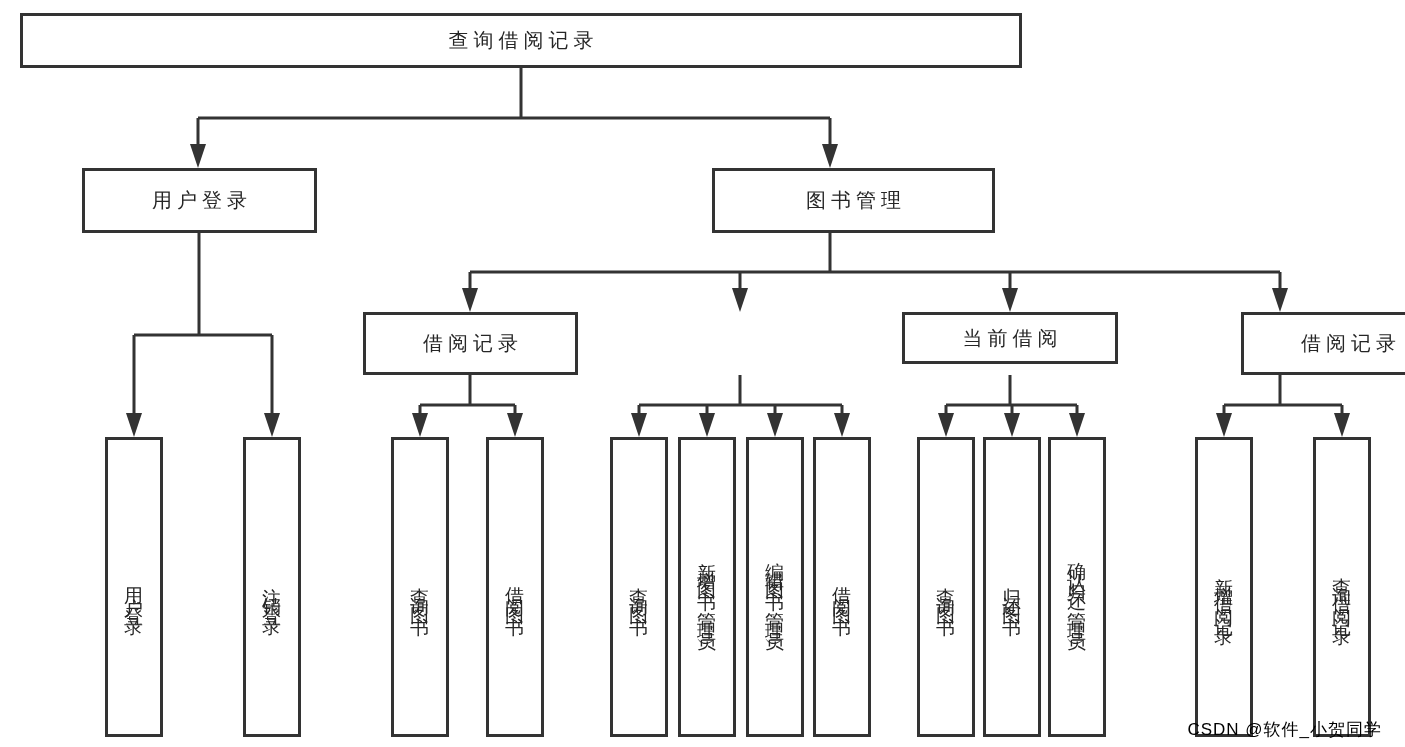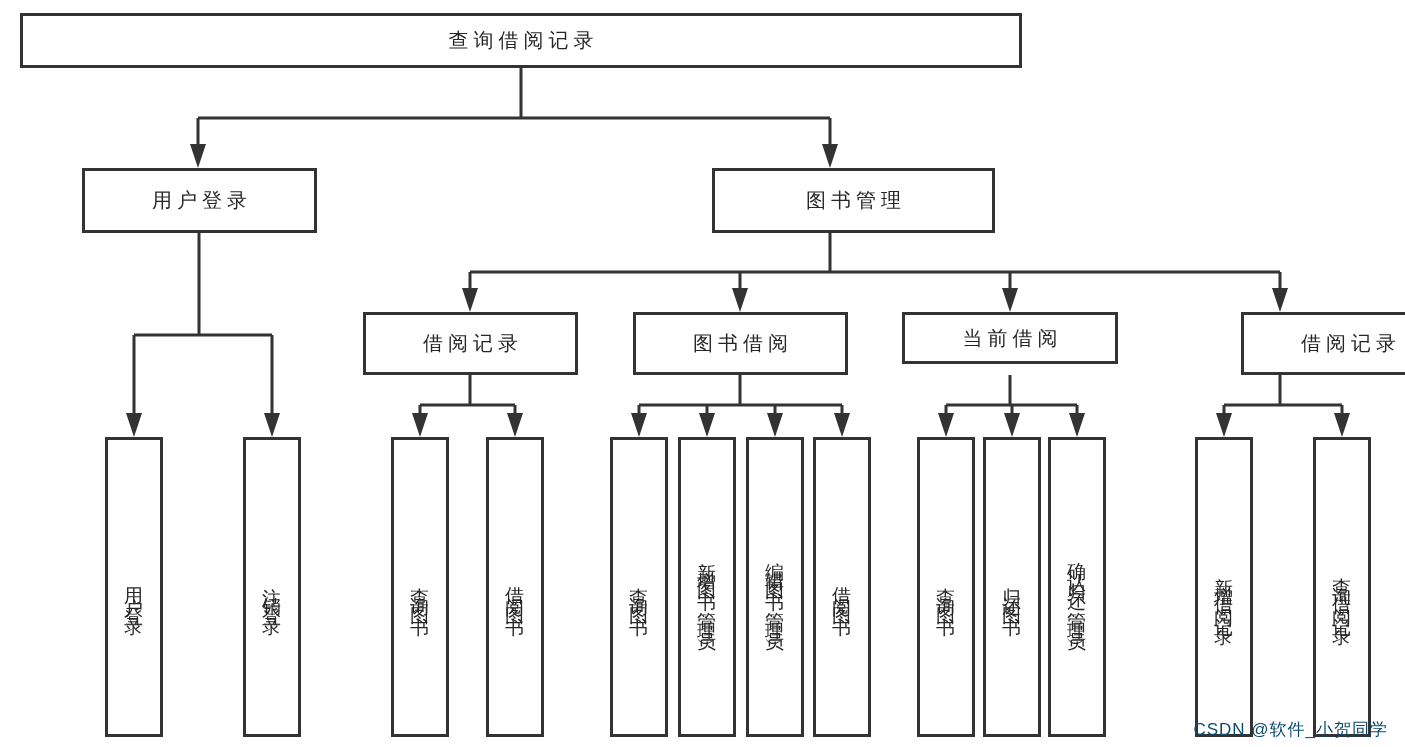--- a/index.html
+++ b/index.html
@@ -51,24 +51,24 @@
     text-orientation: mixed;
     font-size: 19px;
     line-height: 1;
     letter-spacing: 10px;
     padding-top: 10px; 
     white-space: nowrap;
   }
 
   .watermark {
     position: absolute;
-    right: 17px;
+    right: 23px;
     bottom: 6px;
     font-size: 17px;
-    color: #0c4a6e;
+    color: #000000;
     letter-spacing: 1px;
     white-space: nowrap;
   }
 </style>
 </head>
 <body>
 
 <div class="canvas">
 
   <svg class="connectors" width="1405" height="747" viewBox="0 0 1405 747" aria-hidden="true">
@@ -109,21 +109,20 @@
     <polygon class="ah" points="1216,413 1232,413 1224,437"></polygon>
     <polygon class="ah" points="1334,413 1350,413 1342,437"></polygon>
   </svg>
 
   <div class="box hbox" style="left:20px; top:13px; width:1002px; height:55px;">查询借阅记录</div>
 
   <div class="box hbox" style="left:82px; top:168px; width:235px; height:65px;">用户登录</div>
   <div class="box hbox" style="left:712px; top:168px; width:283px; height:65px;">图书管理</div>
 
   <div class="box hbox" style="left:363px; top:312px; width:215px; height:63px;">借阅记录</div>
-  <div class="box hbox" style="left:633px; top:312px; width:215px; height:63px;">图书借阅</div>
   <div class="box hbox" style="left:902px; top:312px; width:216px; height:52px;">当前借阅</div>
   <div class="box hbox" style="left:1241px; top:312px; width:215px; height:63px;">借阅记录</div>
 
   <div class="box leaf" style="left:105px; top:437px; width:58px; height:300px;">
     <span class="vtext">用户登录</span>
   </div>
   <div class="box leaf" style="left:243px; top:437px; width:58px; height:300px;">
     <span class="vtext">注销登录</span>
   </div>
 

